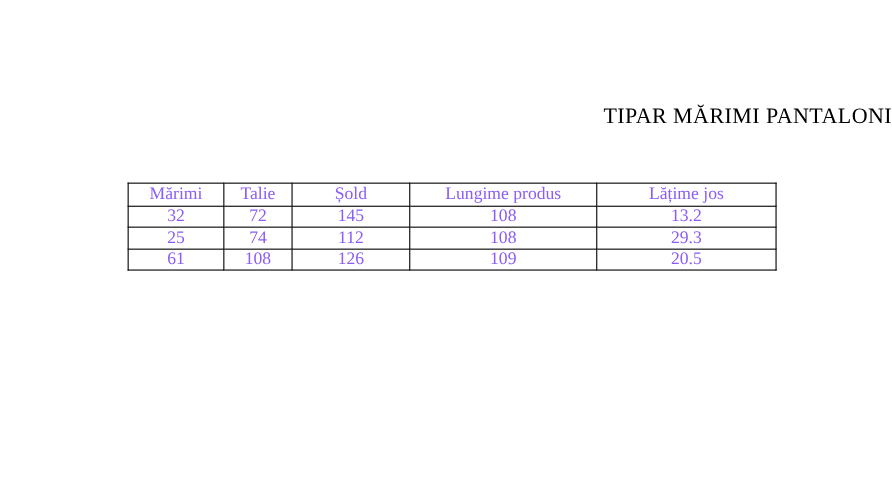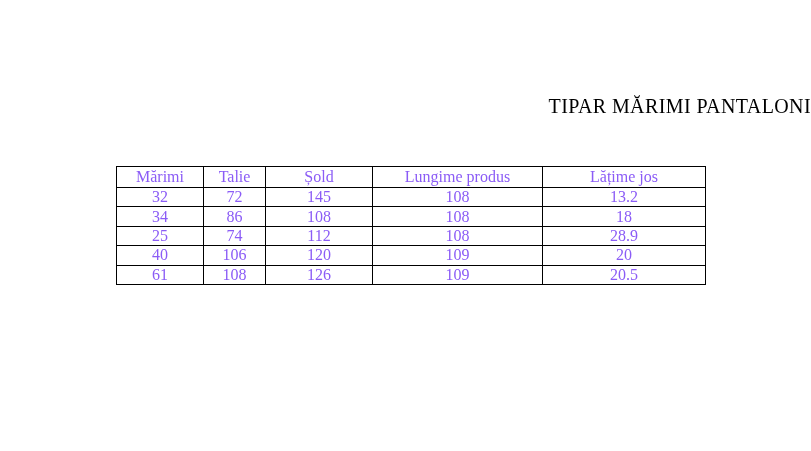--- a/index.html
+++ b/index.html
@@ -82,39 +82,25 @@
     </thead>
     <tbody>
         <tr>
           <td>32</td>
           <td>72</td>
           <td>145</td>
           <td>108</td>
           <td>13.2</td>
         </tr>
         <tr>
-          <td>34</td>
-          <td>86</td>
-          <td>108</td>
-          <td>108</td>
-          <td>18</td>
-        </tr>
-        <tr>
           <td>25</td>
           <td>74</td>
           <td>112</td>
           <td>108</td>
-          <td>28.9</td>
-        </tr>
-        <tr>
-          <td>40</td>
-          <td>106</td>
-          <td>120</td>
-          <td>109</td>
-          <td>20</td>
+          <td>29.3</td>
         </tr>
         <tr>
           <td>61</td>
           <td>108</td>
           <td>126</td>
           <td>109</td>
           <td>20.5</td>
         </tr>
       </tbody>
   </table>

